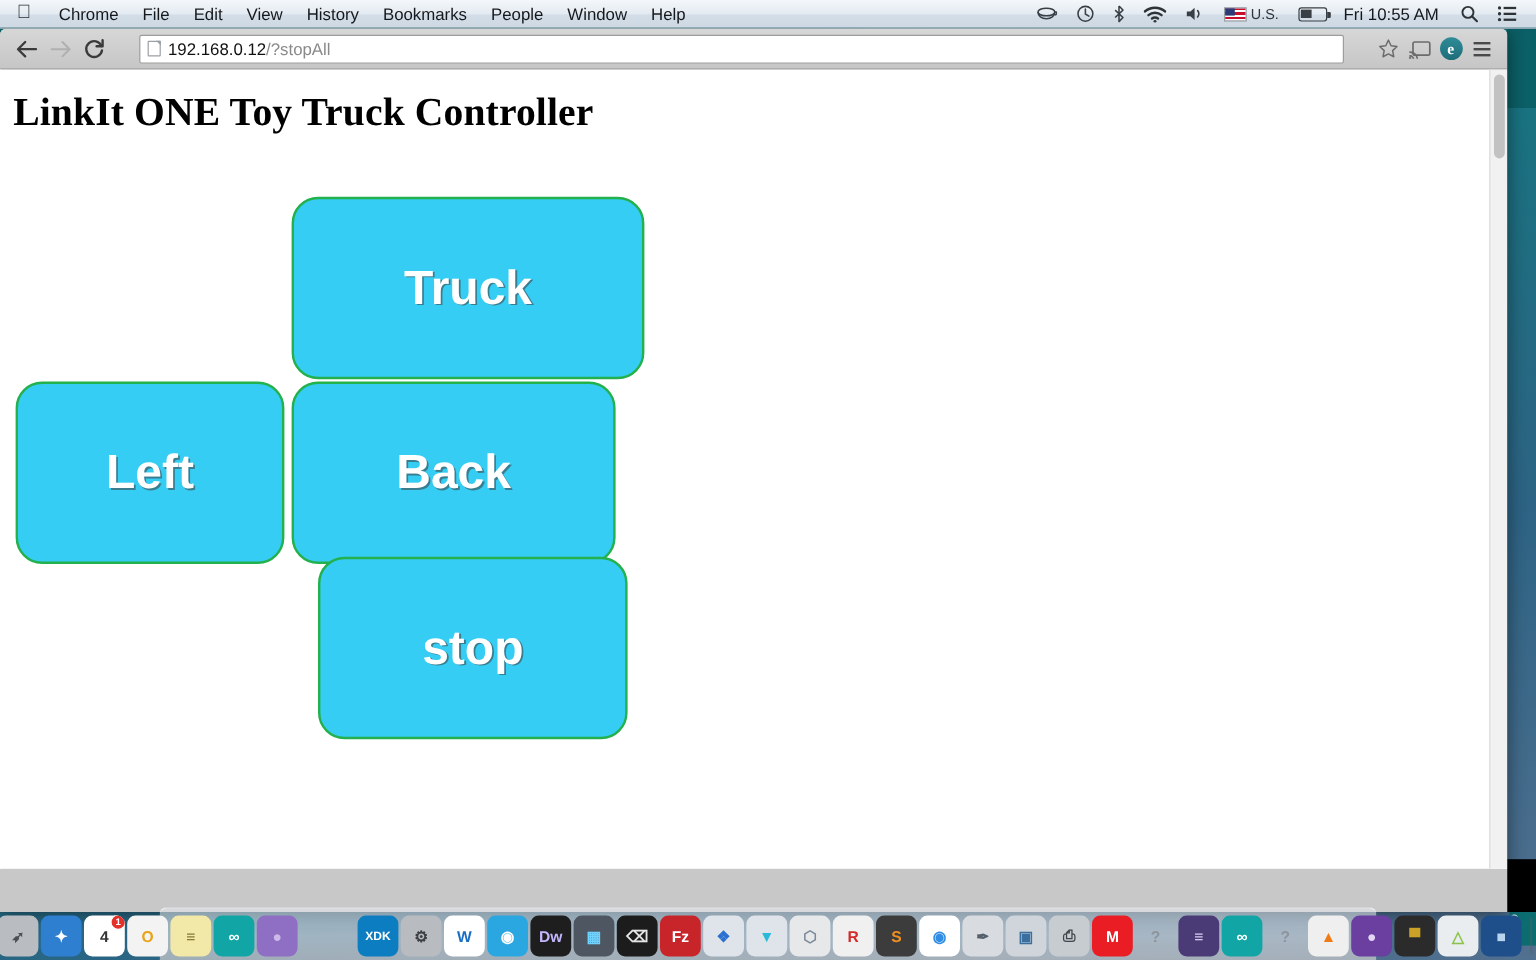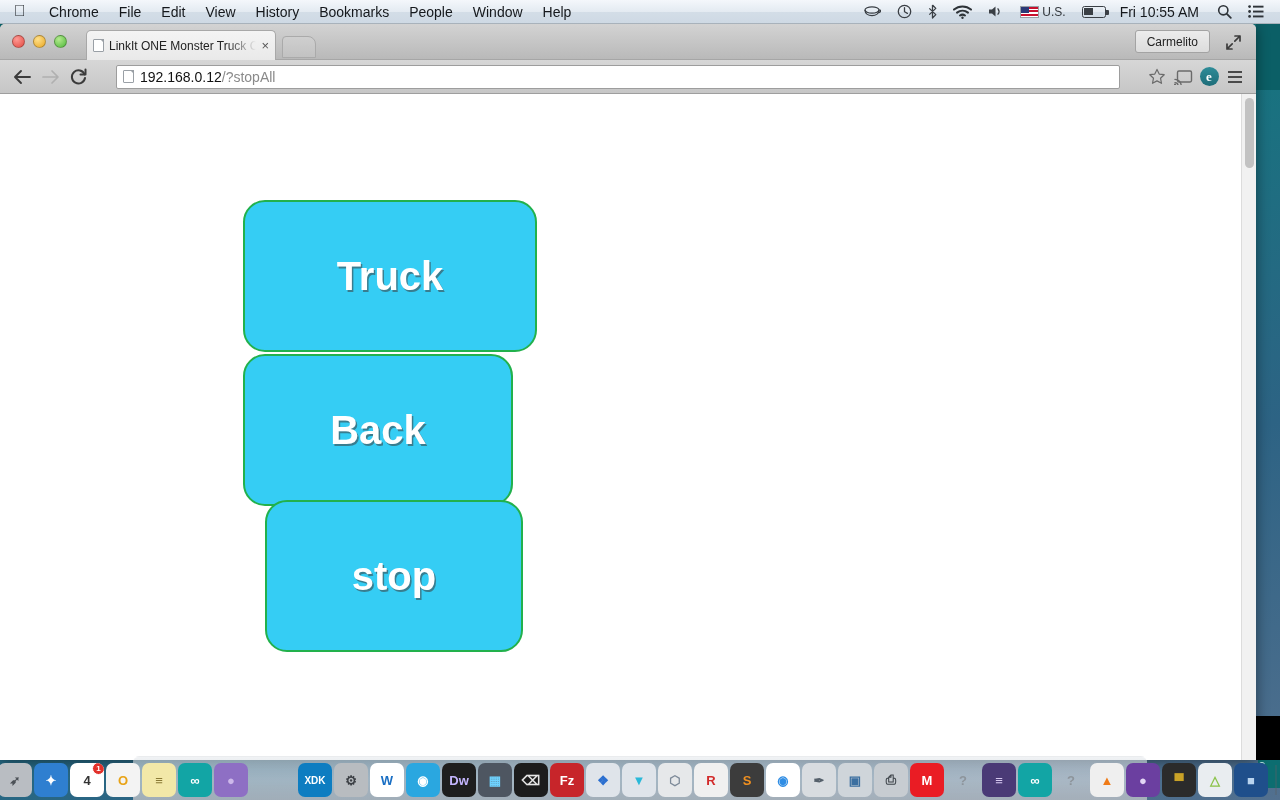--- a/index.html
+++ b/index.html
@@ -305,45 +305,20 @@
             <rect x="5" y="5.6" width="10.5" height="1.9"></rect>
             <rect x="5" y="10.5" width="10.5" height="1.9"></rect>
           </g>
         </svg>
     </span>
   </div>
 </div>
 
 <div id="chrome-window">
 
-  <div id="tabstrip">
-    <div class="traffic">
-      <span class="c-red"></span>
-      <span class="c-yel"></span>
-      <span class="c-grn"></span>
-    </div>
-
-    <div class="tab">
-      <span class="page-ico"></span>
-      <span class="tab-title">LinkIt ONE Monster Truck C</span>
-      <span class="tab-close">×</span>
-    </div>
-
-    <div class="newtab"></div>
-
-    <div class="profile-btn">
-      <span>Carmelito</span>
-    </div>
-
-    <div class="fullscreen-btn">
-      <svg width="17" height="17" viewBox="0 0 17 17">
-          <path d="M10 2h5v5M15 2l-5.2 5.2M7 15H2v-5M2 15l5.2-5.2" fill="none" stroke="#3c3c3c" stroke-width="1.7" stroke-linecap="round" stroke-linejoin="round"></path>
-        </svg>
-    </div>
-  </div>
 
   <div id="toolbar">
     <div class="navbtn">
       <svg width="19" height="16" viewBox="0 0 19 16">
           <path d="M8 2L2 8l6 6M2.6 8H17" fill="none" stroke="#3b3b3b" stroke-width="1.9" stroke-linecap="round" stroke-linejoin="round"></path>
         </svg>
     </div>
     <div class="navbtn disabled">
       <svg width="19" height="16" viewBox="0 0 19 16">
           <path d="M11 2l6 6-6 6M16.4 8H2" fill="none" stroke="#b0b0b0" stroke-width="1.7" stroke-linecap="round" stroke-linejoin="round"></path>
@@ -383,22 +358,24 @@
           <g fill="#4a4a4a">
             <rect x="1" y="1" width="14" height="2"></rect>
             <rect x="1" y="6" width="14" height="2"></rect>
             <rect x="1" y="11" width="14" height="2"></rect>
           </g>
         </svg>
     </div>
   </div>
 
   <div id="viewport">
+    <h1 id="page-h1">LinkIt ONE Toy Truck Controller</h1>
 
     <div class="btn" id="btn-forward">Truck</div>
+    <div class="btn" id="btn-left">Left</div>
     <div class="btn" id="btn-back">Back</div>
     <div class="btn" id="btn-stop">stop</div>
 
     <div id="vscroll">
       <div id="vscroll-thumb"></div>
     </div>
   </div>
 </div>
 
 <div id="dock">

